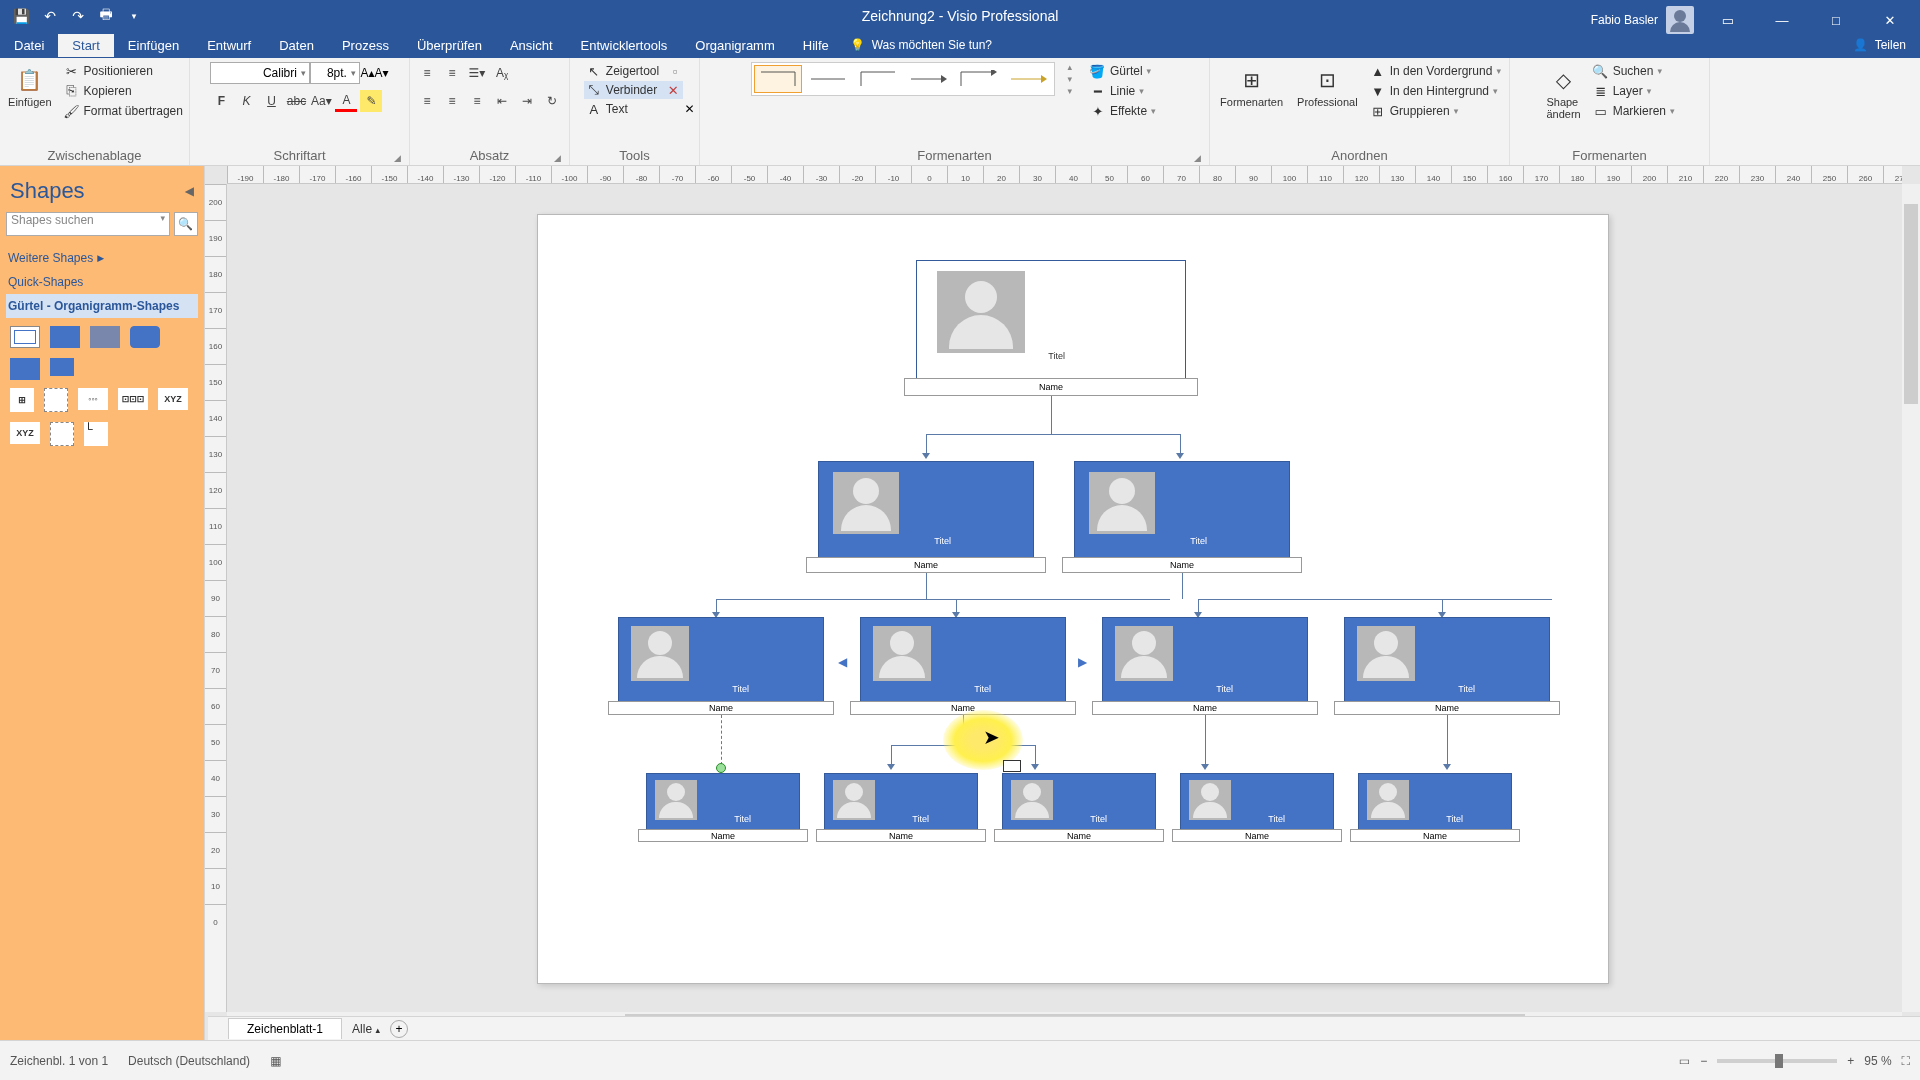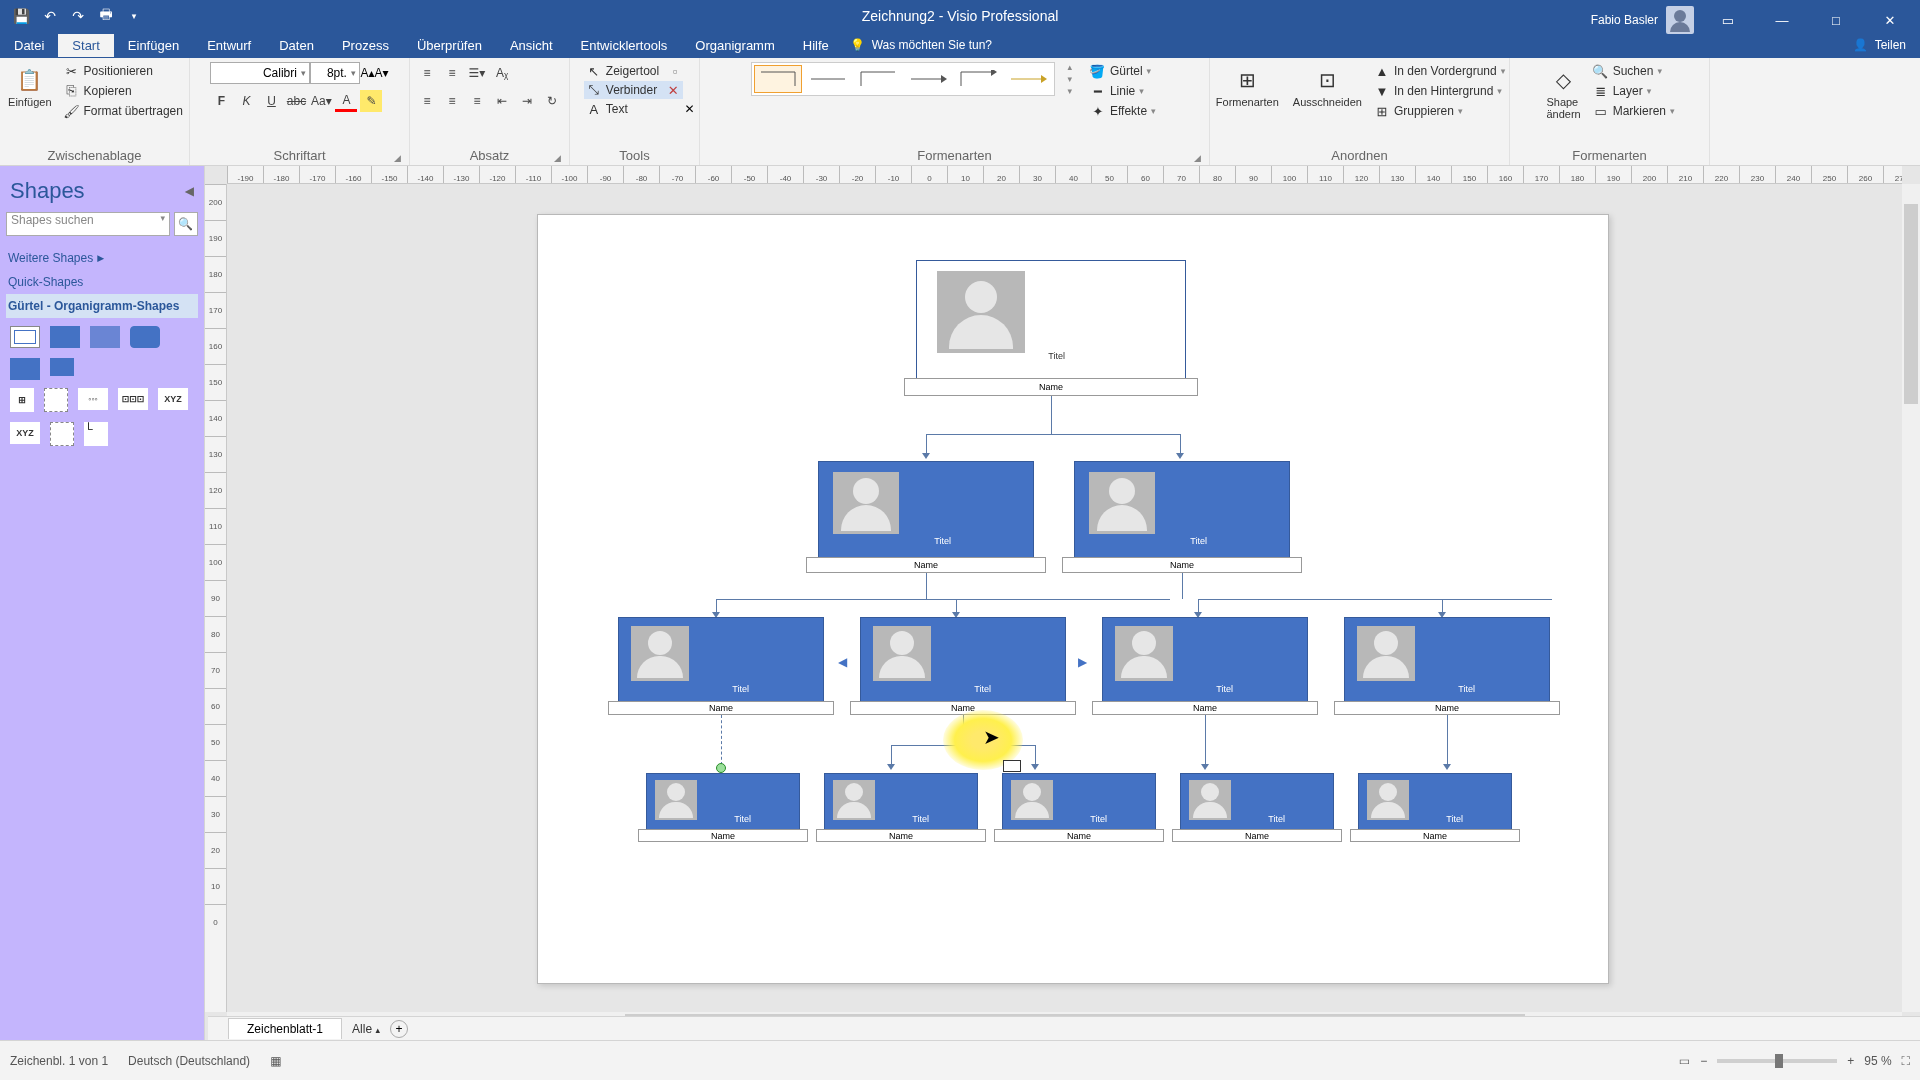--- a/index.html
+++ b/index.html
@@ -44,21 +44,21 @@
 
 .conn-gallery { display:grid; grid-template-columns:repeat(6,48px); grid-auto-rows:28px; gap:2px; background:#fff; border:1px solid #ccc; padding:2px; }
 .conn-item { border:1px solid transparent; display:flex; align-items:center; justify-content:center; }
 .conn-item.sel { border:1px solid #f0a030; background:#fef3e0; }
 
 
 .smicon { width:18px; height:18px; display:inline-flex; align-items:center; justify-content:center; }
 
 
 .workspace { position:absolute; top:166px; left:0; right:0; bottom:40px; background:#e6e6e6; display:flex; }
-.shapes-pane { width:205px; background:#c4b5fd; border-right:1px solid #d4d4d4; display:flex; flex-direction:column; padding:4px 6px; }
+.shapes-pane { width:205px; background:#fdba74; border-right:1px solid #d4d4d4; display:flex; flex-direction:column; padding:4px 6px; }
 .shapes-pane h2 { font-size:22px; font-weight:normal; color:#2b579a; padding:8px 4px; display:flex; justify-content:space-between; align-items:center;}
 .search-box { display:flex; gap:4px; }
 .search-input { flex:1; background:#fff; border:1px solid #ababab; height:24px; font-size:12px; padding:0 4px; color:#888;}
 .shape-link { font-size:12px; color:#2b579a; padding:5px 2px; display:flex; align-items:center; gap:4px; }
 .shape-link.sel { background:#d4e2f4; font-weight:bold; }
 .stencil-grid { display:flex; flex-wrap:wrap; gap:10px; padding:8px 4px; }
 .stencil-item { width:30px; height:22px; background:#fff; border:1px solid #888; position:relative; }
 .stencil-item.blue { background:#4472c4; border-color:#4472c4; }
 .stencil-item.boxed::after{content:'';position:absolute;inset:3px;border:1px solid #4472c4;}
 .stencil-xyz { font-size:9px; font-weight:bold; color:#333; display:flex; align-items:center; justify-content:center; }
@@ -324,21 +324,21 @@
   </div>
 
   <div class="rgroup" style="width:300px;">
     <div class="rgroup-content">
       <div class="vbtn">
           <div class="bicon">⊞</div>
           <span>Formenarten</span>
         </div>
       <div class="vbtn">
           <div class="bicon">⊡</div>
-          <span>Ausschneiden</span>
+          <span>Professional</span>
         </div>
       <div class="col">
         <div class="hitem">
             <span class="sicon">▲</span>
             <span>In den Vordergrund</span>
             <span style="font-size:9px;color:#888;">▾</span>
           </div>
         <div class="hitem">
             <span class="sicon">▼</span>
             <span>In den Hintergrund</span>

